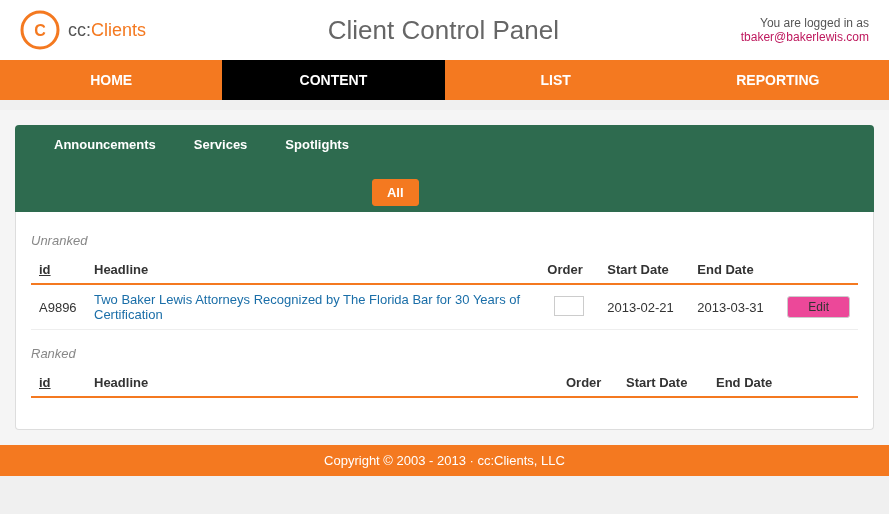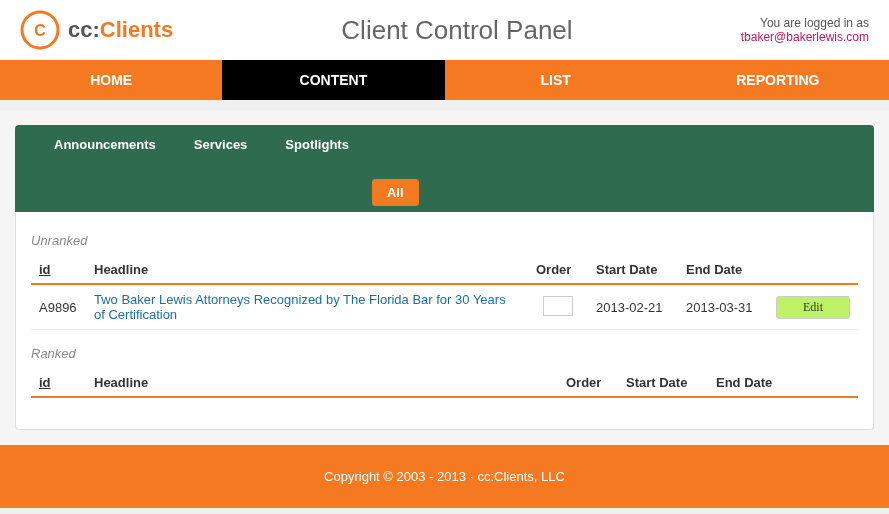--- a/index.html
+++ b/index.html
@@ -16,22 +16,22 @@
     .logo {
       display: flex;
       align-items: center;
       gap: 8px;
     }
     .logo-icon {
       width: 40px;
       height: 40px;
     }
     .logo-text {
-      font-size: 22px;
-      font-weight: bold;
+      font-size: 18px;
+      font-weight: normal;
     }
     .logo-cc { color: #555; }
     .logo-clients { color: #f47920; }
     .header-title {
       font-size: 26px;
       color: #666;
       font-weight: normal;
       text-align: center;
       flex: 1;
     }
@@ -152,40 +152,39 @@
     .order-empty {
       display: inline-block;
       border: 1px solid #ccc;
       background: #fff;
       padding: 2px 6px;
       min-width: 30px;
       height: 20px;
     }
 
     .edit-btn {
-      background: #bef264;
+      background: #ec4899;
       border: 1px solid #ccc;
       border-radius: 3px;
-      padding: 3px 26px;
+      padding: 3px 20px;
       cursor: pointer;
       font-size: 12px;
       color: #333;
-      font-family: Liberation Serif, serif;
     }
 
     .headline-link {
       color: #1a6ea8;
       text-decoration: none;
     }
 
     
     .footer {
       background: #f47920;
       text-align: center;
-      padding: 24px;
+      padding: 8px;
       color: #fff;
       font-size: 13px;
     }
 
     .spacer { height: 10px; }
   </style>
 </head>
 <body>
 
 <div class="header">

